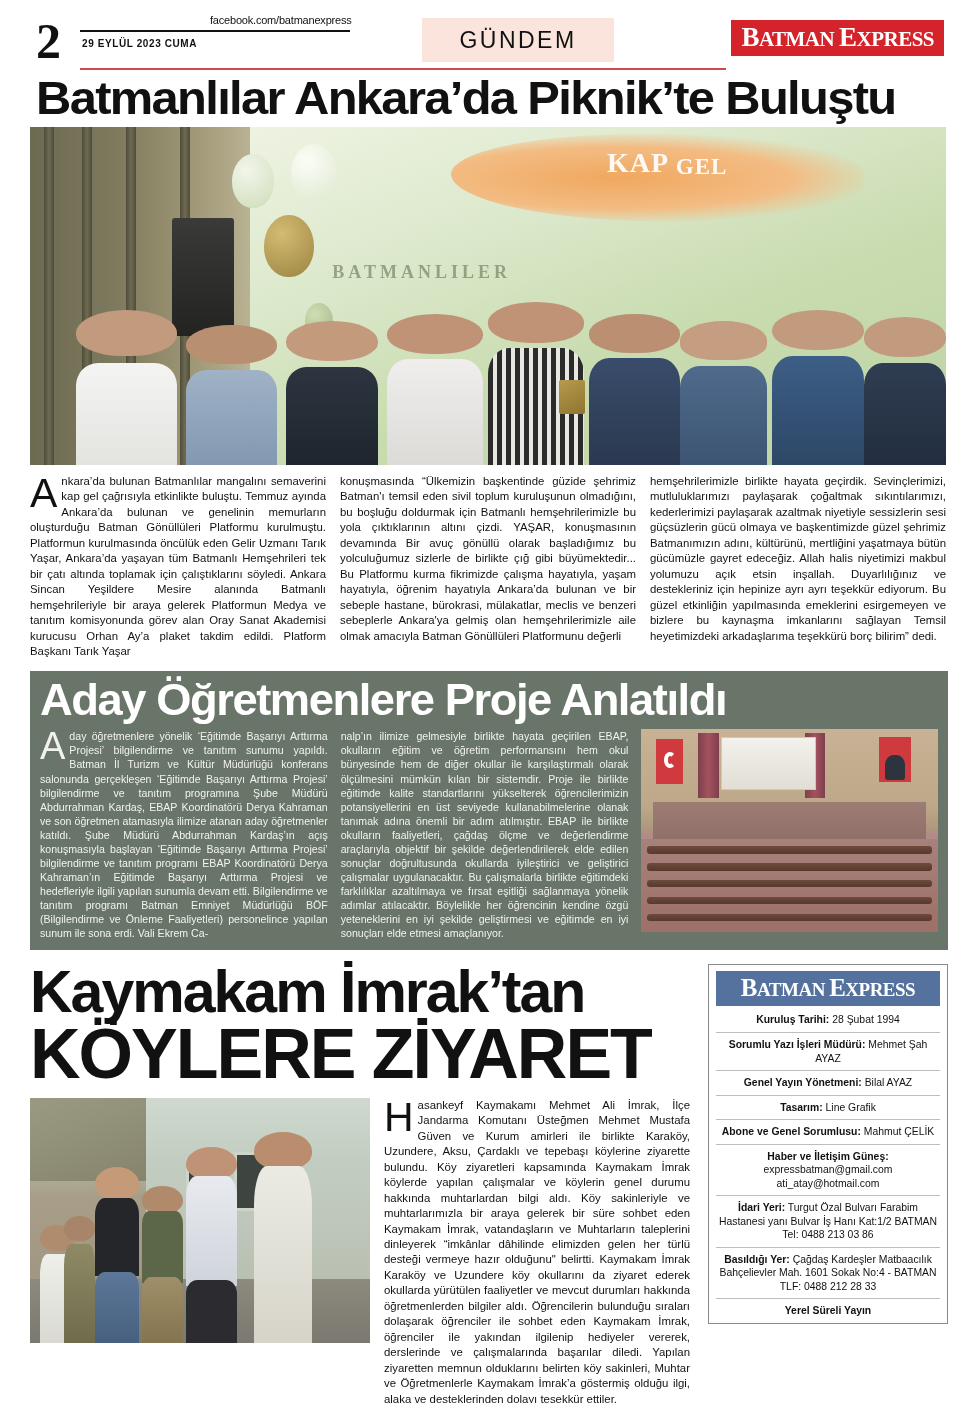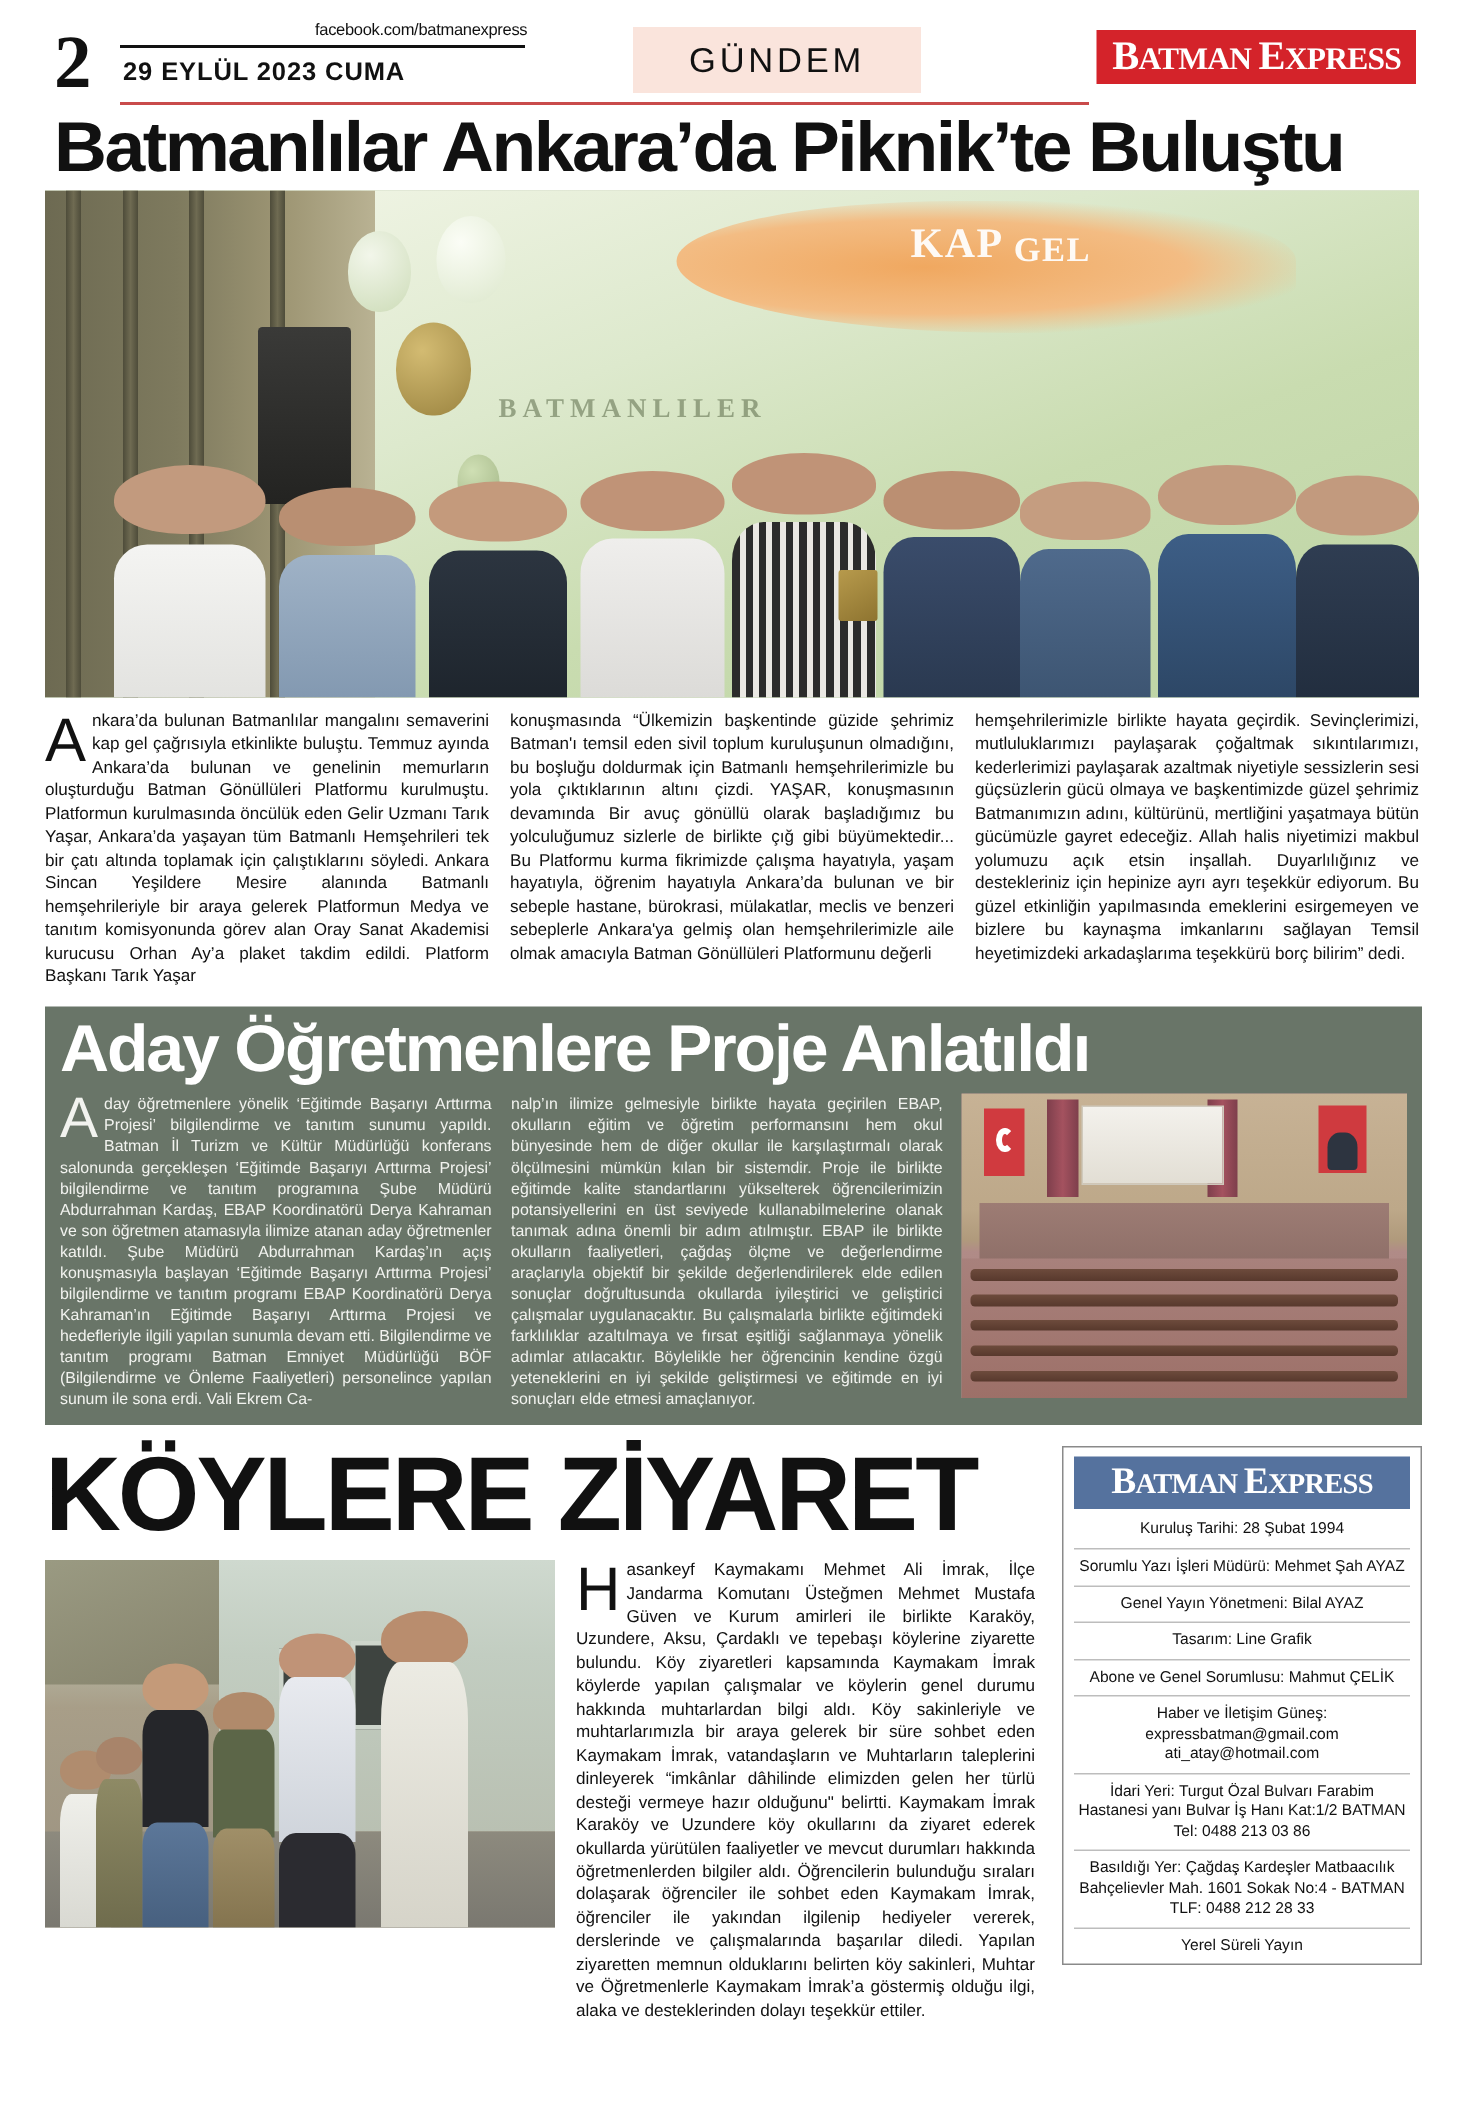--- a/index.html
+++ b/index.html
@@ -29,21 +29,21 @@
     position: absolute; left: 50px; top: 30px; width: 270px;
     border-top: 2px solid #111;
   }
   .fb-url {
     position: absolute; left: 180px; top: 14px;
     font-size: 11px; letter-spacing: -0.2px;
     font-family: "Liberation Sans", sans-serif;
   }
   .date-line {
     position: absolute; left: 52px; top: 38px;
-    font-size: 17px; font-weight: bold; letter-spacing: 0.6px;
+    font-size: 10px; font-weight: bold; letter-spacing: 0.6px;
     font-family: "Liberation Sans", sans-serif;
   }
   .section-tag {
     position: absolute; left: 392px; top: 18px;
     width: 192px; height: 44px;
     background: #fae4dc;
     display: flex; align-items: center; justify-content: center;
     font-size: 23px; letter-spacing: 2.5px;
     font-family: "Liberation Sans", sans-serif;
   }
@@ -162,21 +162,21 @@
   }
   .mast-logo .sm { font-size: 19px; }
   .mast-row {
     border-top: 1px solid #bdbdbd;
     padding: 5px 2px 5px 2px;
     text-align: center;
     font-size: 10.4px; line-height: 1.3;
     font-family: "Liberation Sans", sans-serif;
   }
   .mast-row:first-of-type { border-top: none; }
-  .mast-row b { font-weight: normal; }
+  .mast-row b { font-weight: bold; }
 
   
   .pic-sky { position:absolute; inset:0; background:linear-gradient(180deg,#dfe6cf 0%,#cfdcc0 45%,#c2cfb2 100%); }
   .pic-banner { position:absolute; left:23%; top:0; right:0; bottom:0;
     background:linear-gradient(160deg,#eef3e2 0%,#dde9cd 30%,#c9dcb0 60%,#bcd3a3 100%); }
   .pic-orange { position:absolute; left:46%; top:2%; width:45%; height:26%;
     background:radial-gradient(ellipse at 40% 50%, #f0a860 0%, #f3bc83 50%, rgba(243,200,150,0) 75%);
     border-radius:50% 50% 40% 60%; }
   .pic-trees { position:absolute; left:0; top:0; width:24%; height:100%;
     background:linear-gradient(90deg,#6d6a52 0%,#7e7a5e 40%,#a09876 75%,#b9b293 100%); }
@@ -347,20 +347,21 @@
           <div class="seatrow" style="top:44%"></div>
           <div class="seatrow" style="top:62%"></div>
           <div class="seatrow" style="top:80%"></div>
         </div>
       </div>
     </div>
   </div>
 
   <div class="lower">
     <div class="lower-left">
+      <h2 class="headline-3a">Kaymakam İmrak’tan</h2>
       <h2 class="headline-3b">KÖYLERE ZİYARET</h2>
       <div class="lower-body">
         <div class="photo-visit">
           <div class="vv-sky"></div>
           <div class="vv-hill"></div>
           <div class="vv-house"></div>
           <div class="vv-window" style="left:46%;top:24%;width:10%;height:16%;"></div>
           <div class="vv-window" style="left:60%;top:22%;width:16%;height:24%;"></div>
           <div class="vv-ground"></div>
           <div class="vv-person" style="left:3%;width:10%;height:48%;">

